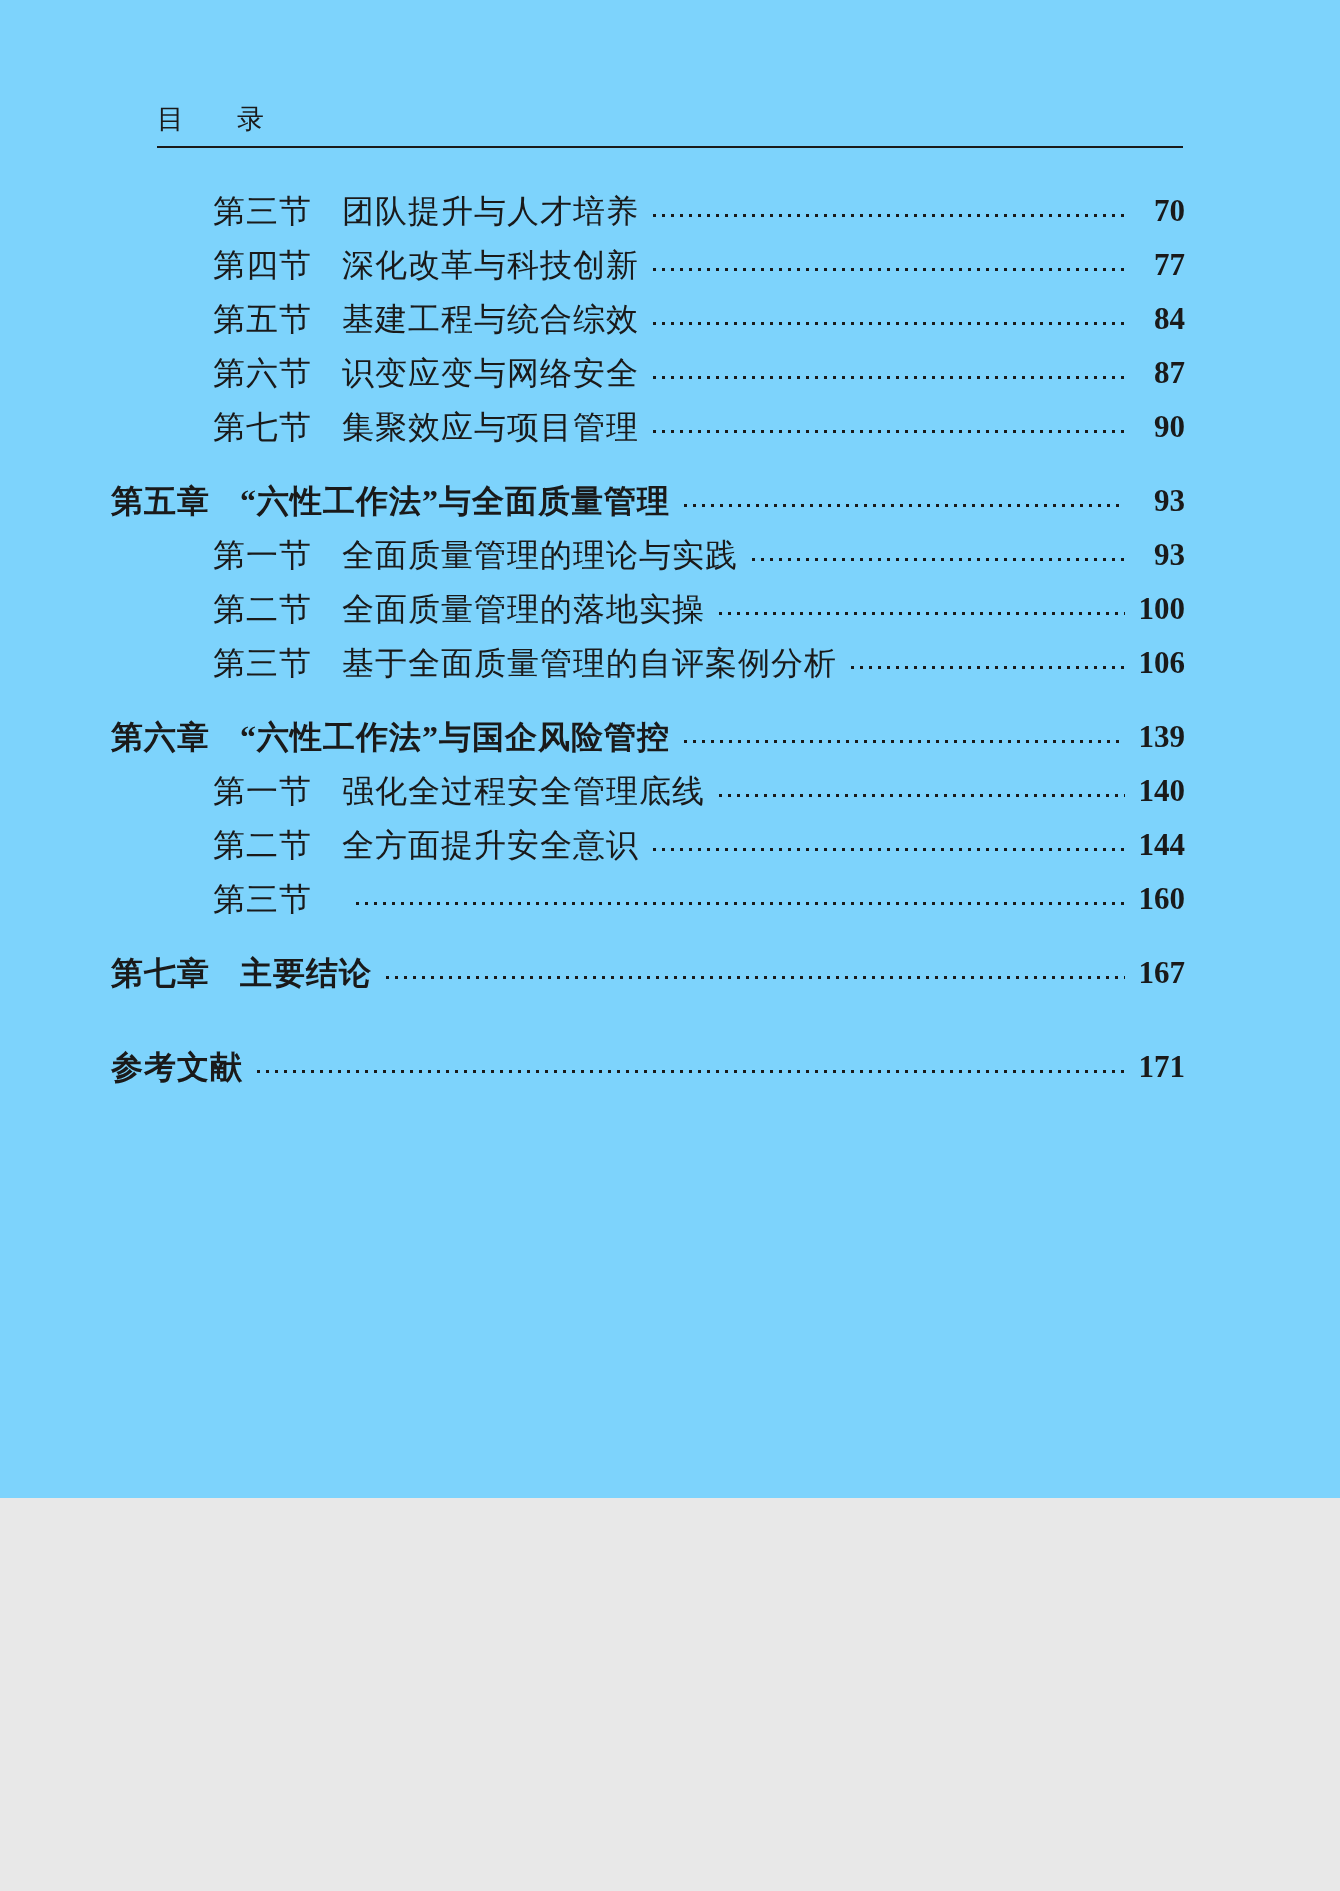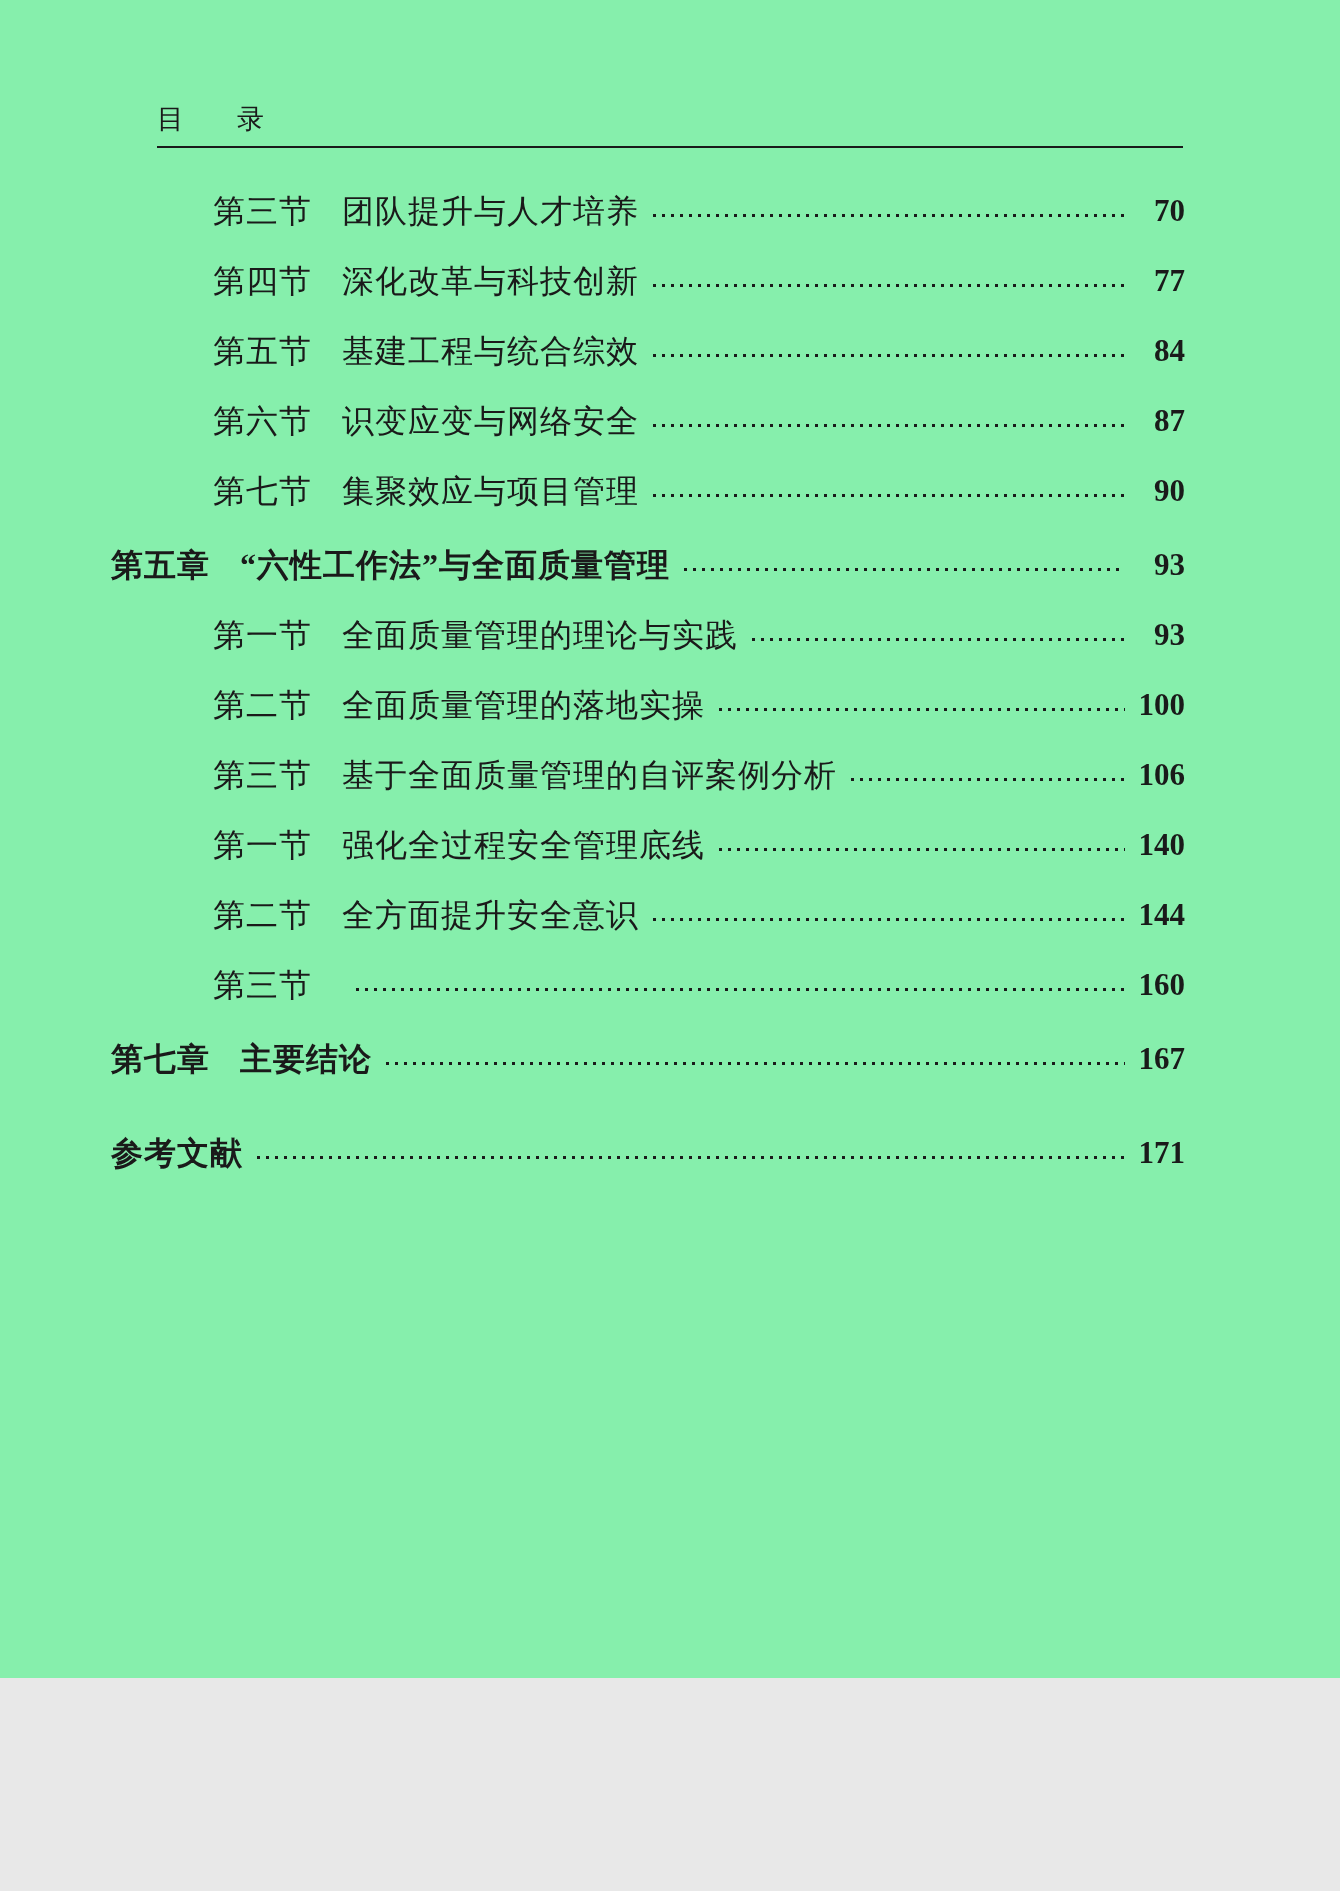--- a/index.html
+++ b/index.html
@@ -1,21 +1,21 @@
 <!DOCTYPE html>
 <html><head>
 <meta charset="utf-8">
 <style>
   html, body { margin: 0; padding: 0; background: #e8e8e8; }
   .page {
     position: relative;
     width: 1340px;
-    height: 1678px;
+    height: 1498px;
     margin: 0 auto;
-    background: #86efac;
+    background: #7dd3fc;
     font-family: "Liberation Serif", "DejaVu Serif", serif;
     color: #1a1a1a;
     overflow: hidden;
   }
   
   .running-head {
     position: absolute;
     left: 157px;
     top: 103px;
     font-size: 27px;
@@ -43,21 +43,21 @@
     display: flex;
     align-items: center;
     font-size: 32px;
     line-height: 34px;
     padding-right: 155px;
     white-space: nowrap;
   }
   .toc-row.section    { padding-left: 213px; }
   .toc-row.chapter,
   .toc-row.backmatter { padding-left: 111px; font-weight: bold; }
-  .toc-row + .toc-row { margin-top: 36px; }
+  .toc-row + .toc-row { margin-top: 20px; }
   .toc-row.chapter:not(:first-child) { margin-top: 40px; }
   .toc-row.backmatter { margin-top: 60px; }
   .toc-label {
     letter-spacing: 1px;
     margin-right: 30px;
     flex: 0 0 auto;
   }
   .toc-title {
     letter-spacing: 1px;
     flex: 0 0 auto;
@@ -154,20 +154,26 @@
       <span class="toc-page">100</span>
     </div>
 
     <div class="toc-row section">
       <span class="toc-label">第三节</span>
       <span class="toc-title">基于全面质量管理的自评案例分析</span>
       <span class="leader"></span>
       <span class="toc-page">106</span>
     </div>
 
+    <div class="toc-row chapter">
+      <span class="toc-label">第六章</span>
+      <span class="toc-title">“六性工作法”与国企风险管控</span>
+      <span class="leader"></span>
+      <span class="toc-page">139</span>
+    </div>
 
     <div class="toc-row section">
       <span class="toc-label">第一节</span>
       <span class="toc-title">强化全过程安全管理底线</span>
       <span class="leader"></span>
       <span class="toc-page">140</span>
     </div>
 
     <div class="toc-row section">
       <span class="toc-label">第二节</span>

